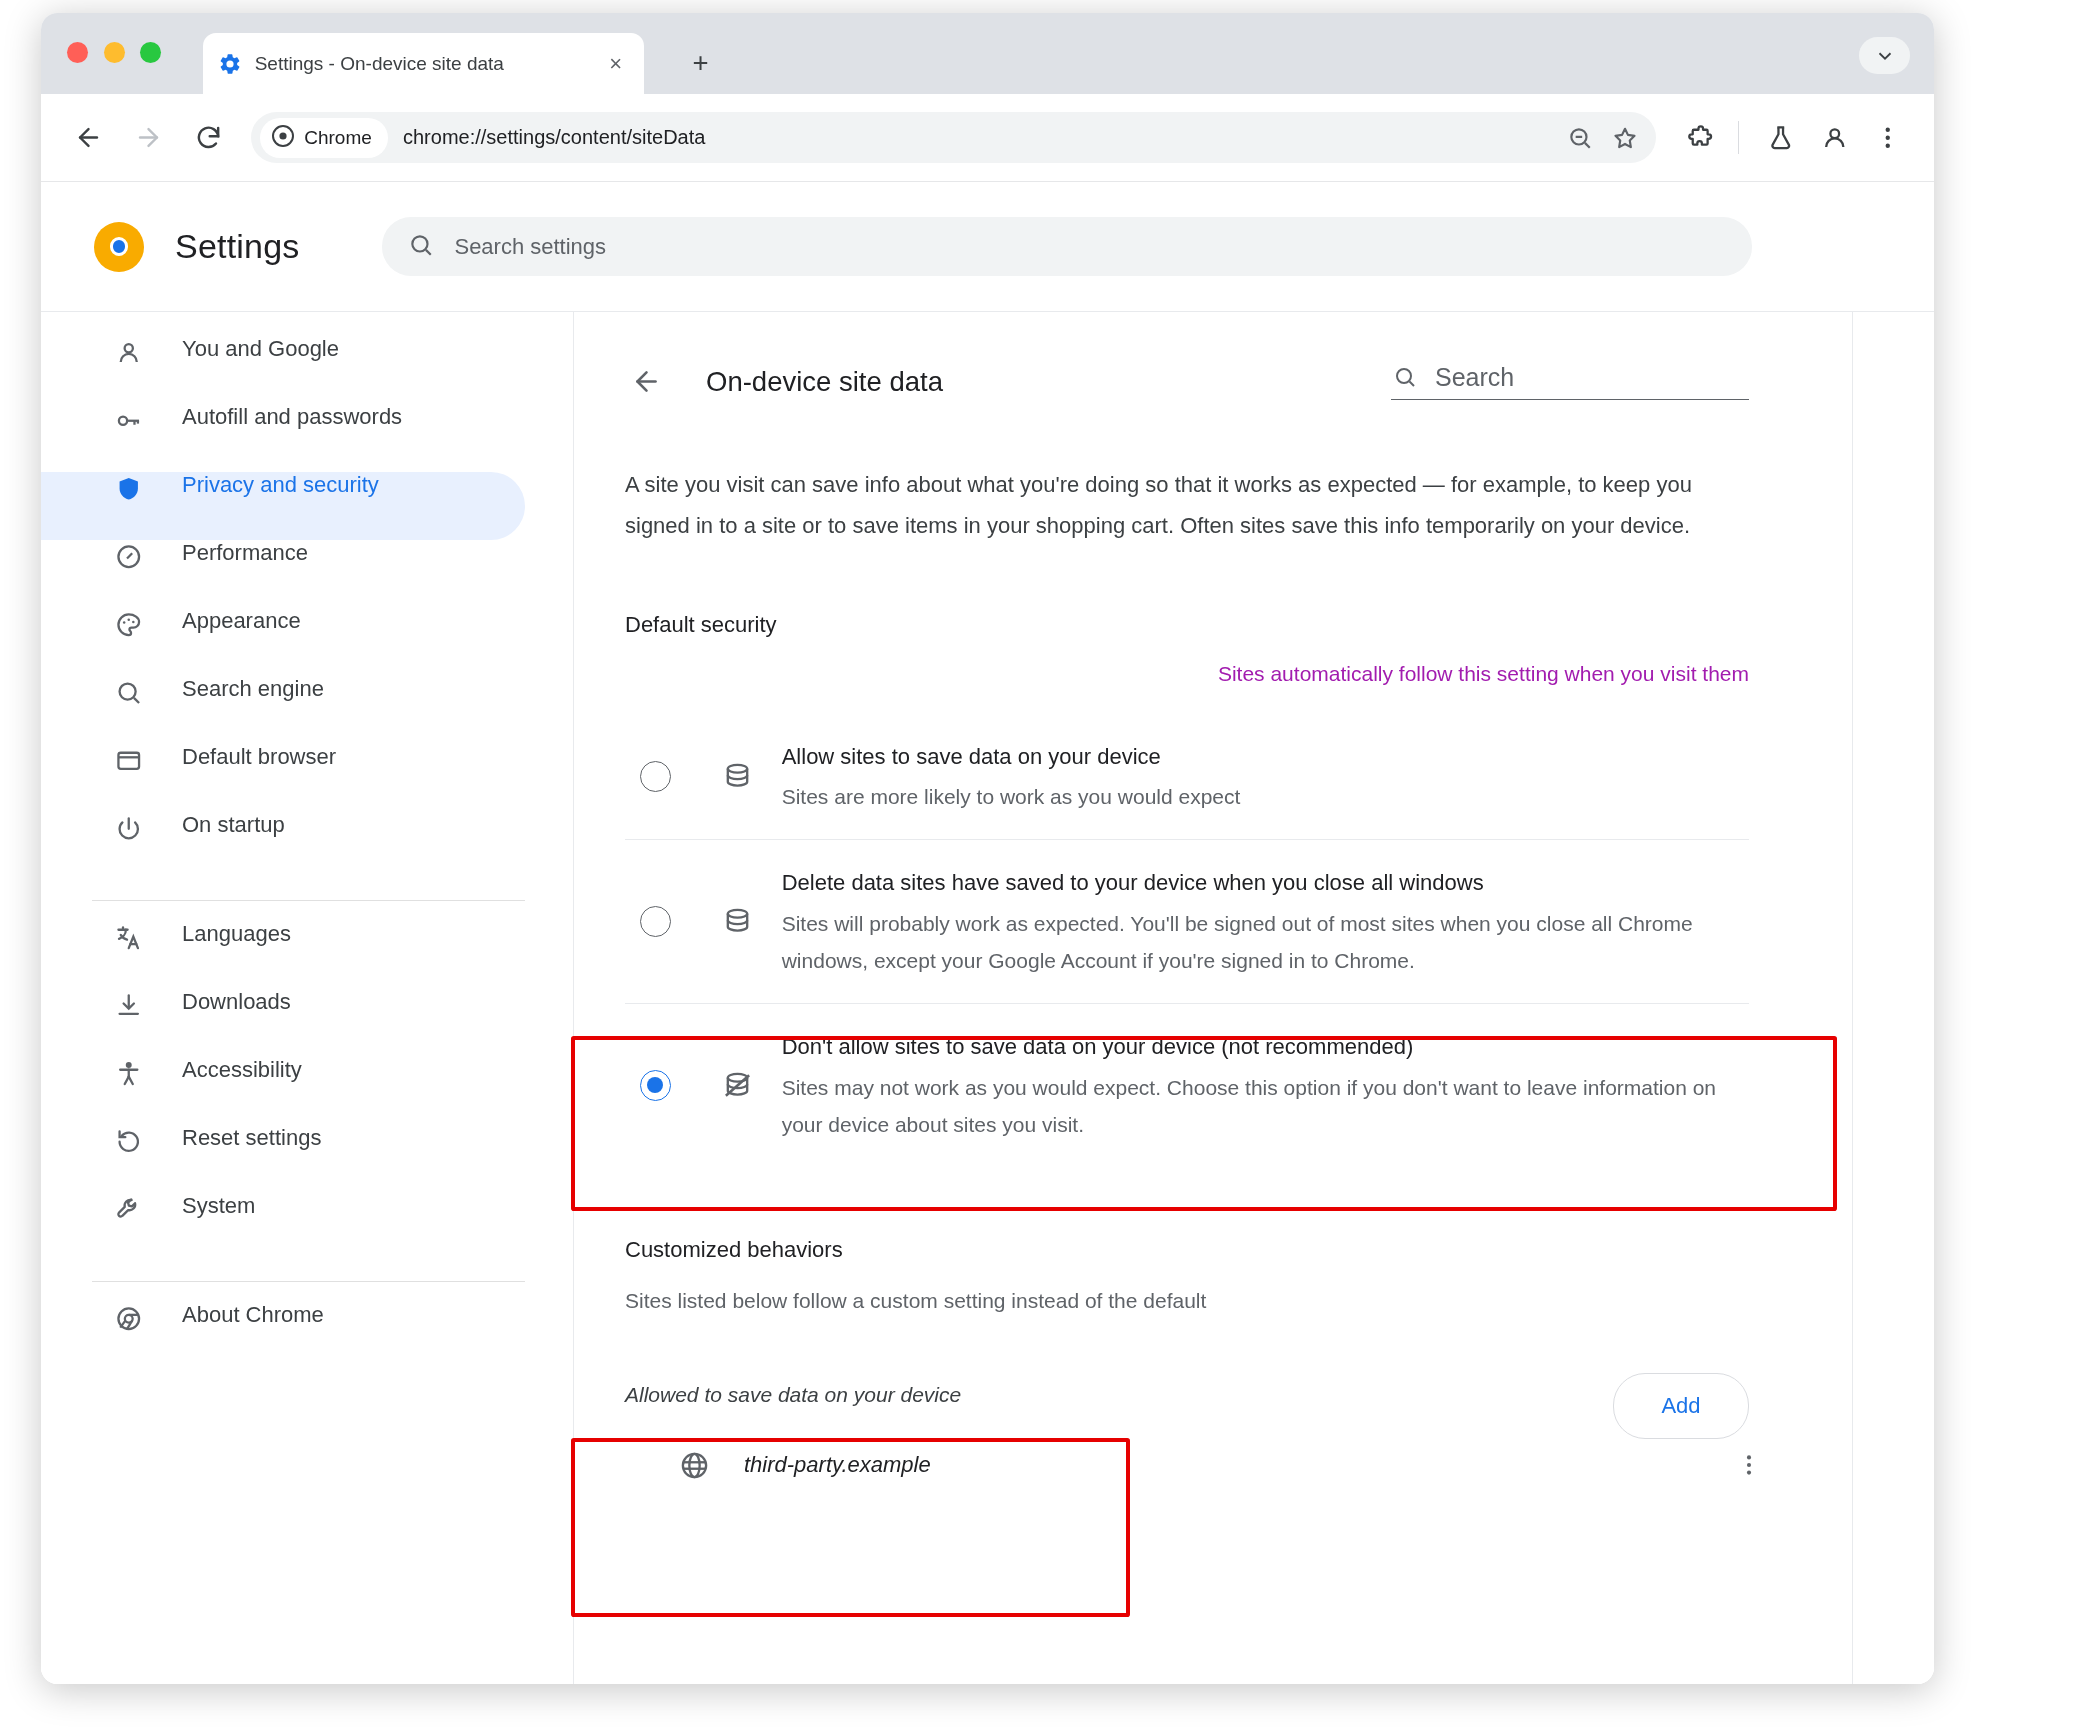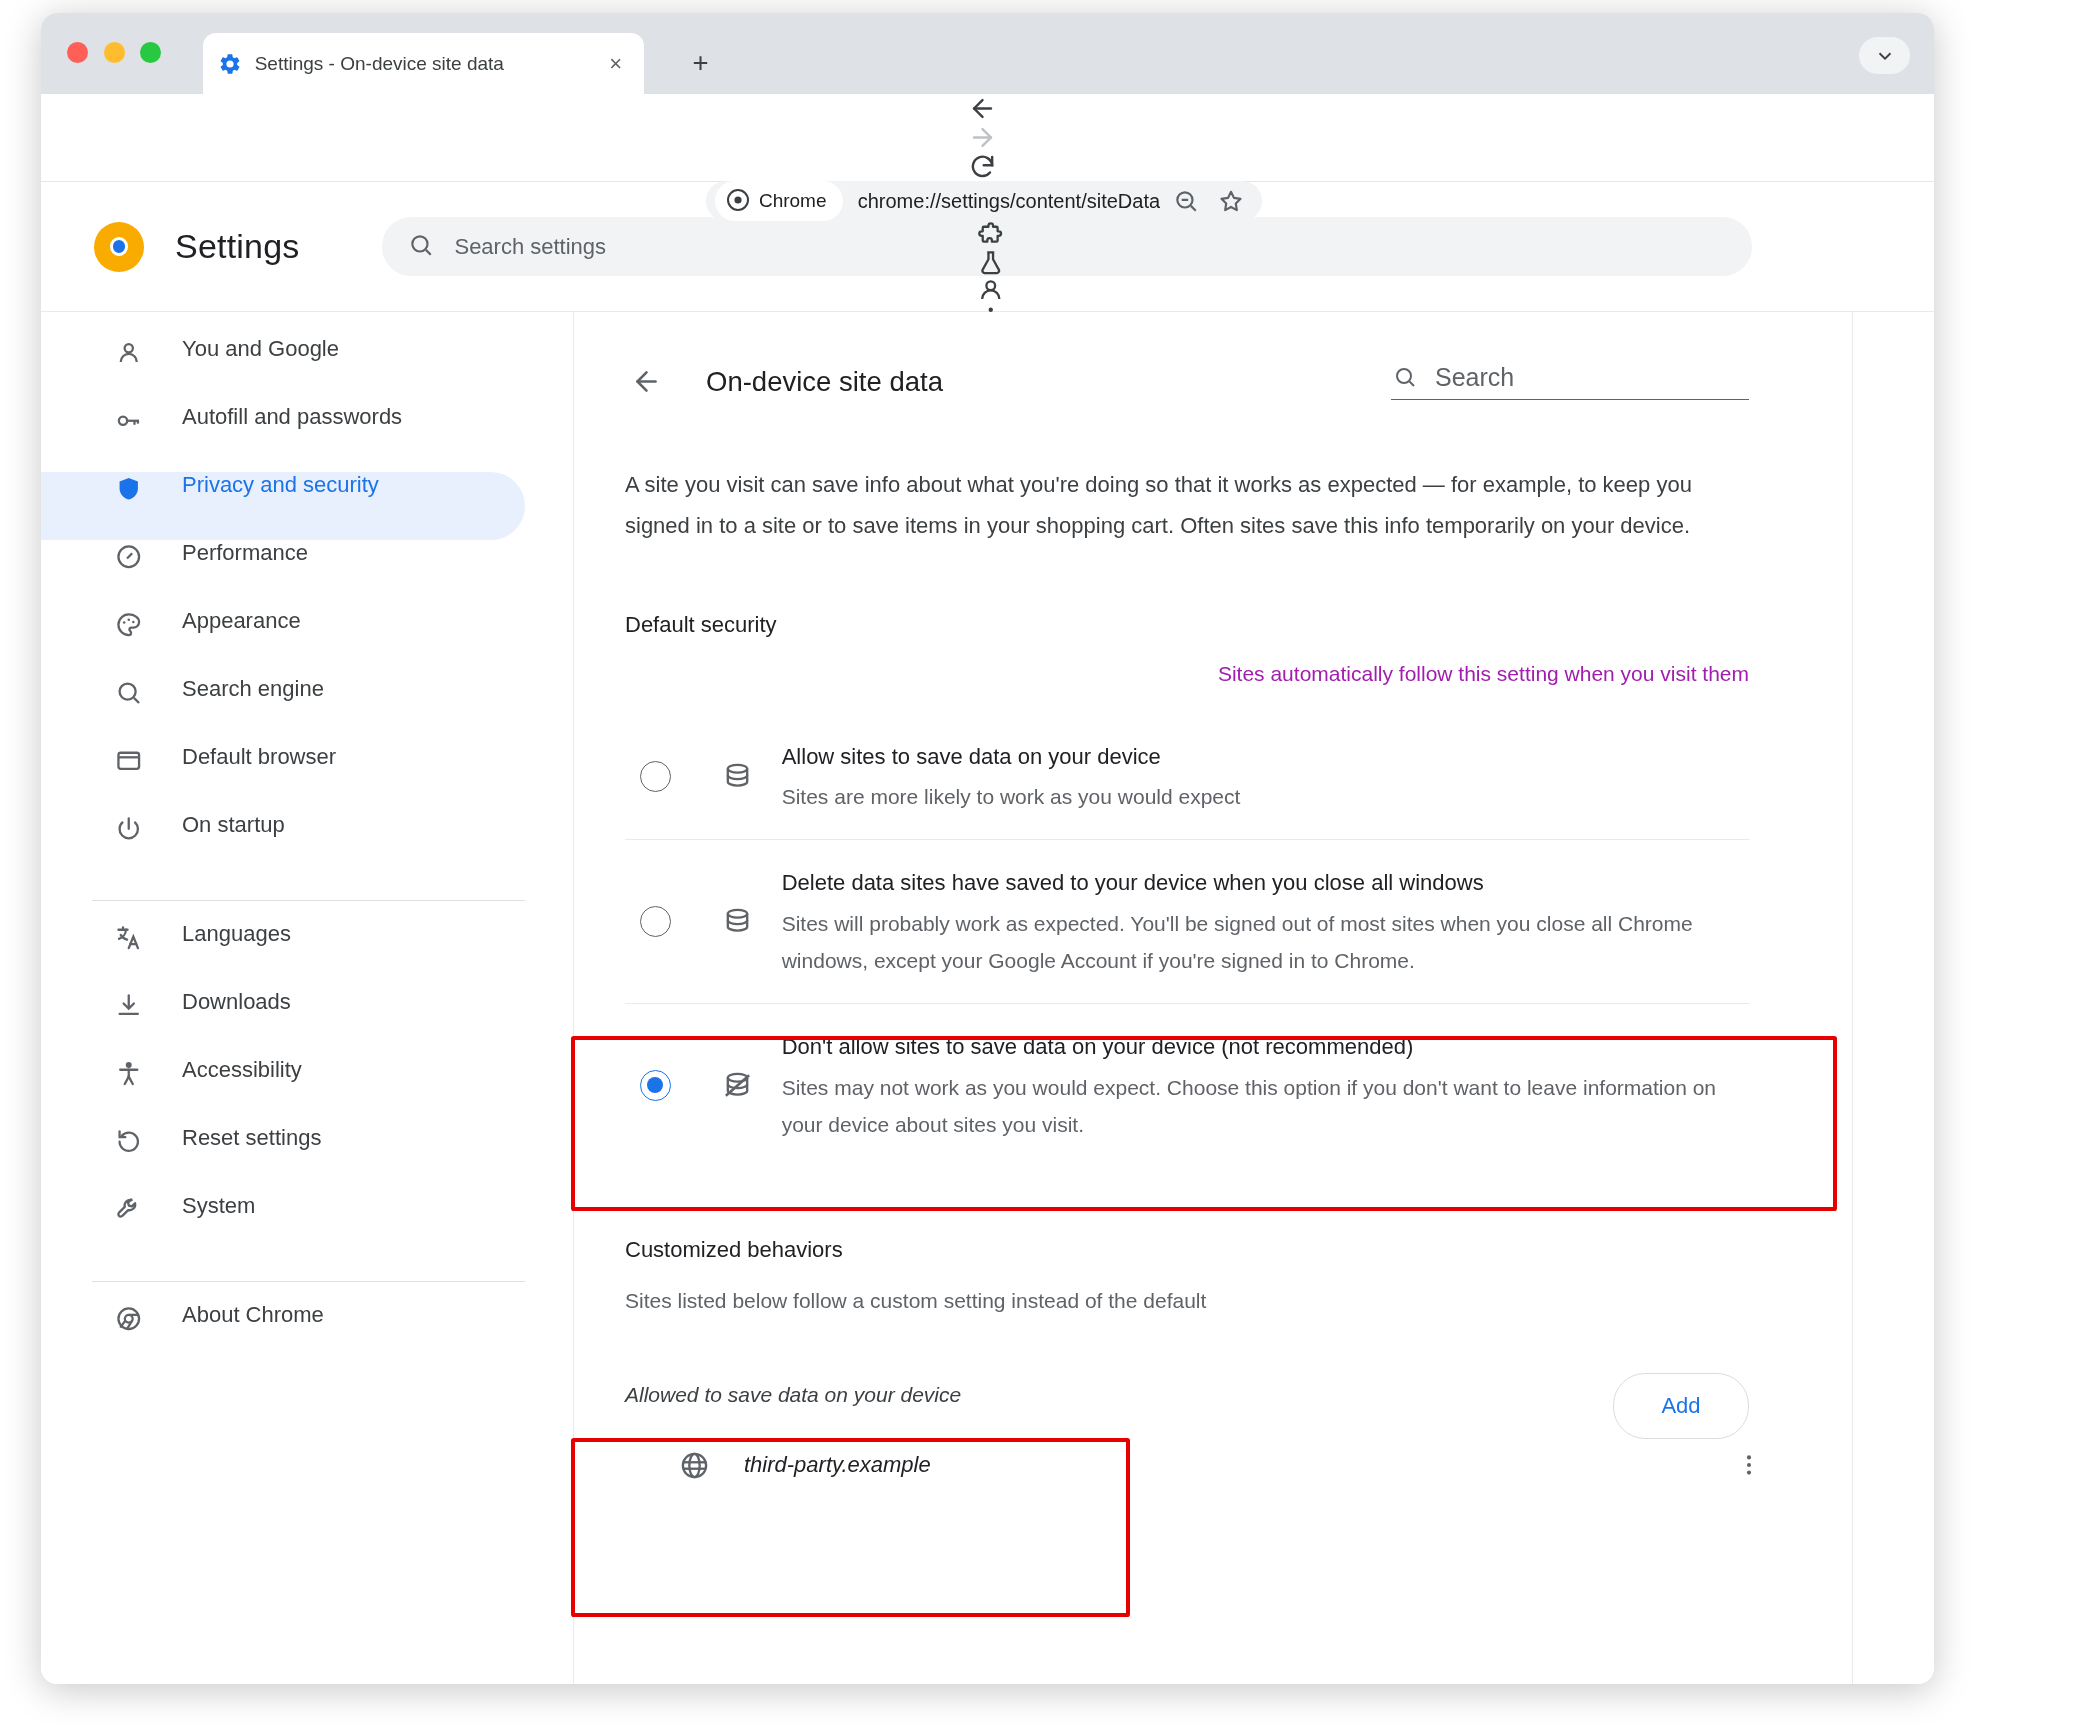--- a/index.html
+++ b/index.html
@@ -100,21 +100,20 @@
   
   .toolbar {
     position: relative;
     height: 88px;
     background: #ffffff;
     display: flex;
     align-items: center;
     padding: 0 22px;
     box-sizing: border-box;
     border-bottom: 0.9px solid #e6e7e9;
-    flex-direction: column;
   }
   .navbtn {
     width: 51px; height: 51px;
     display: flex; align-items: center; justify-content: center;
     color: #3c4043;
     margin-right: 9.2px;
   }
   .navbtn.disabled { color: #bdc1c6; }
   .omnibox {
     flex: 1 1 auto;

